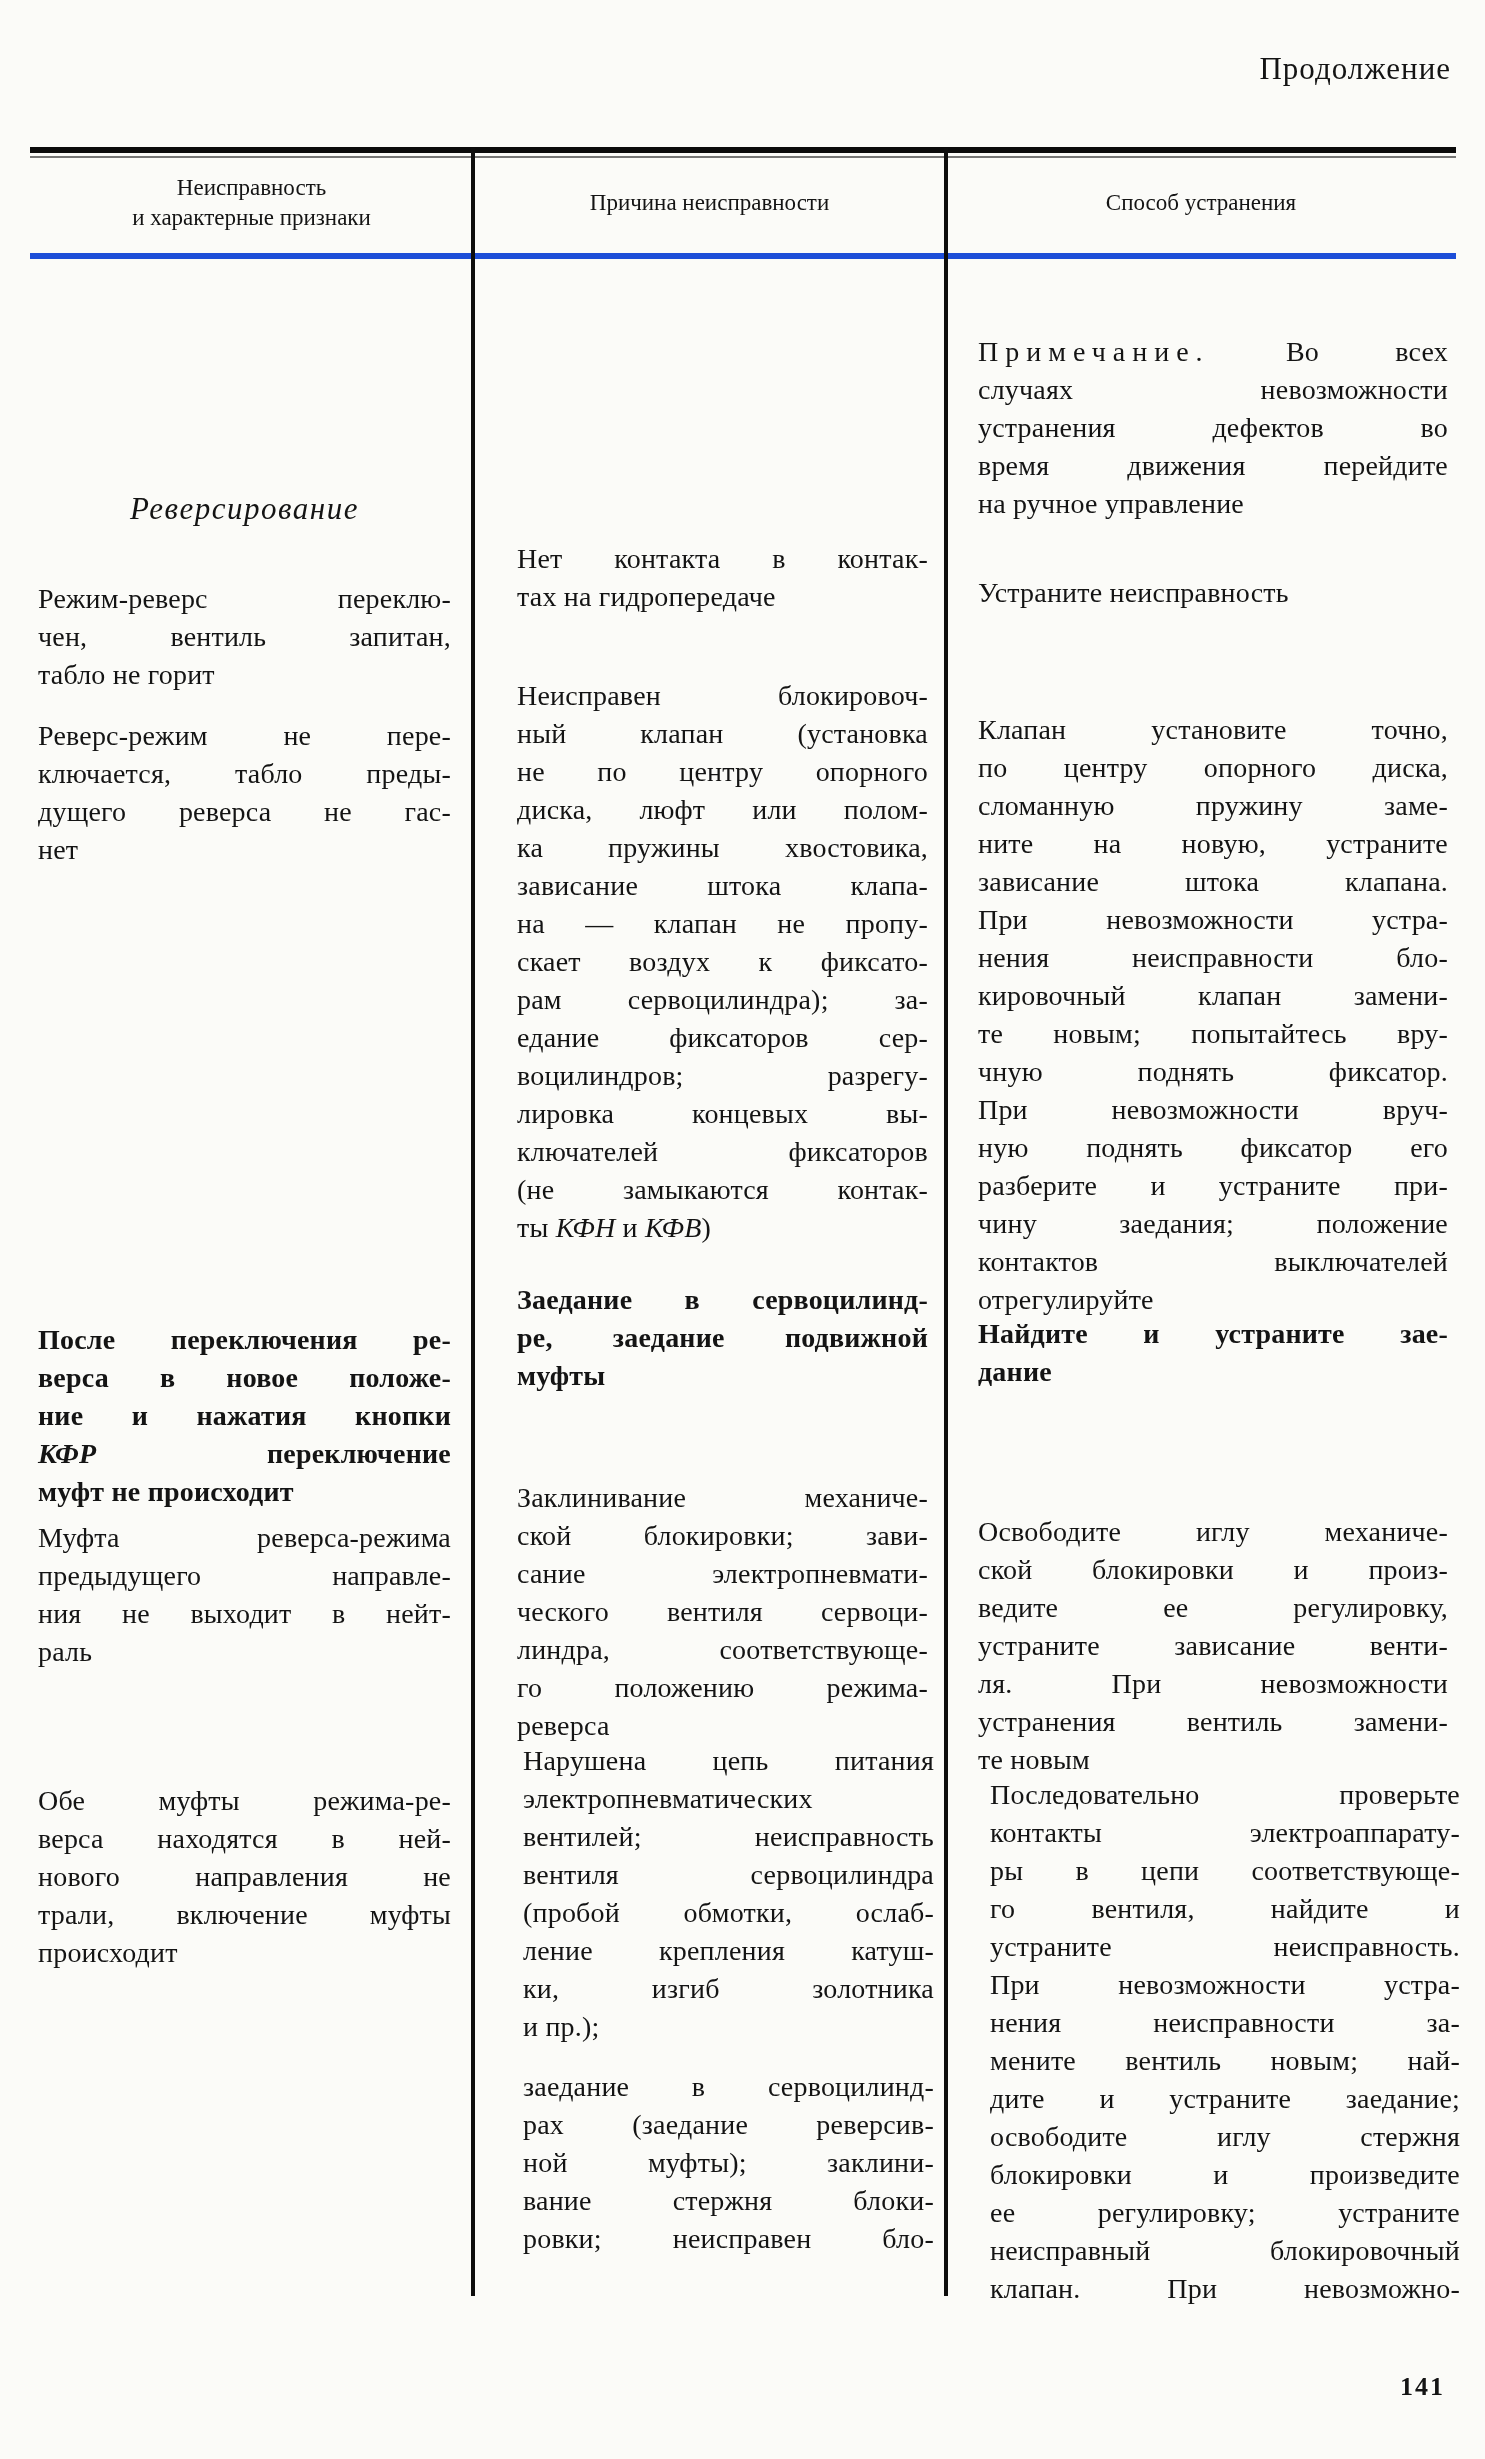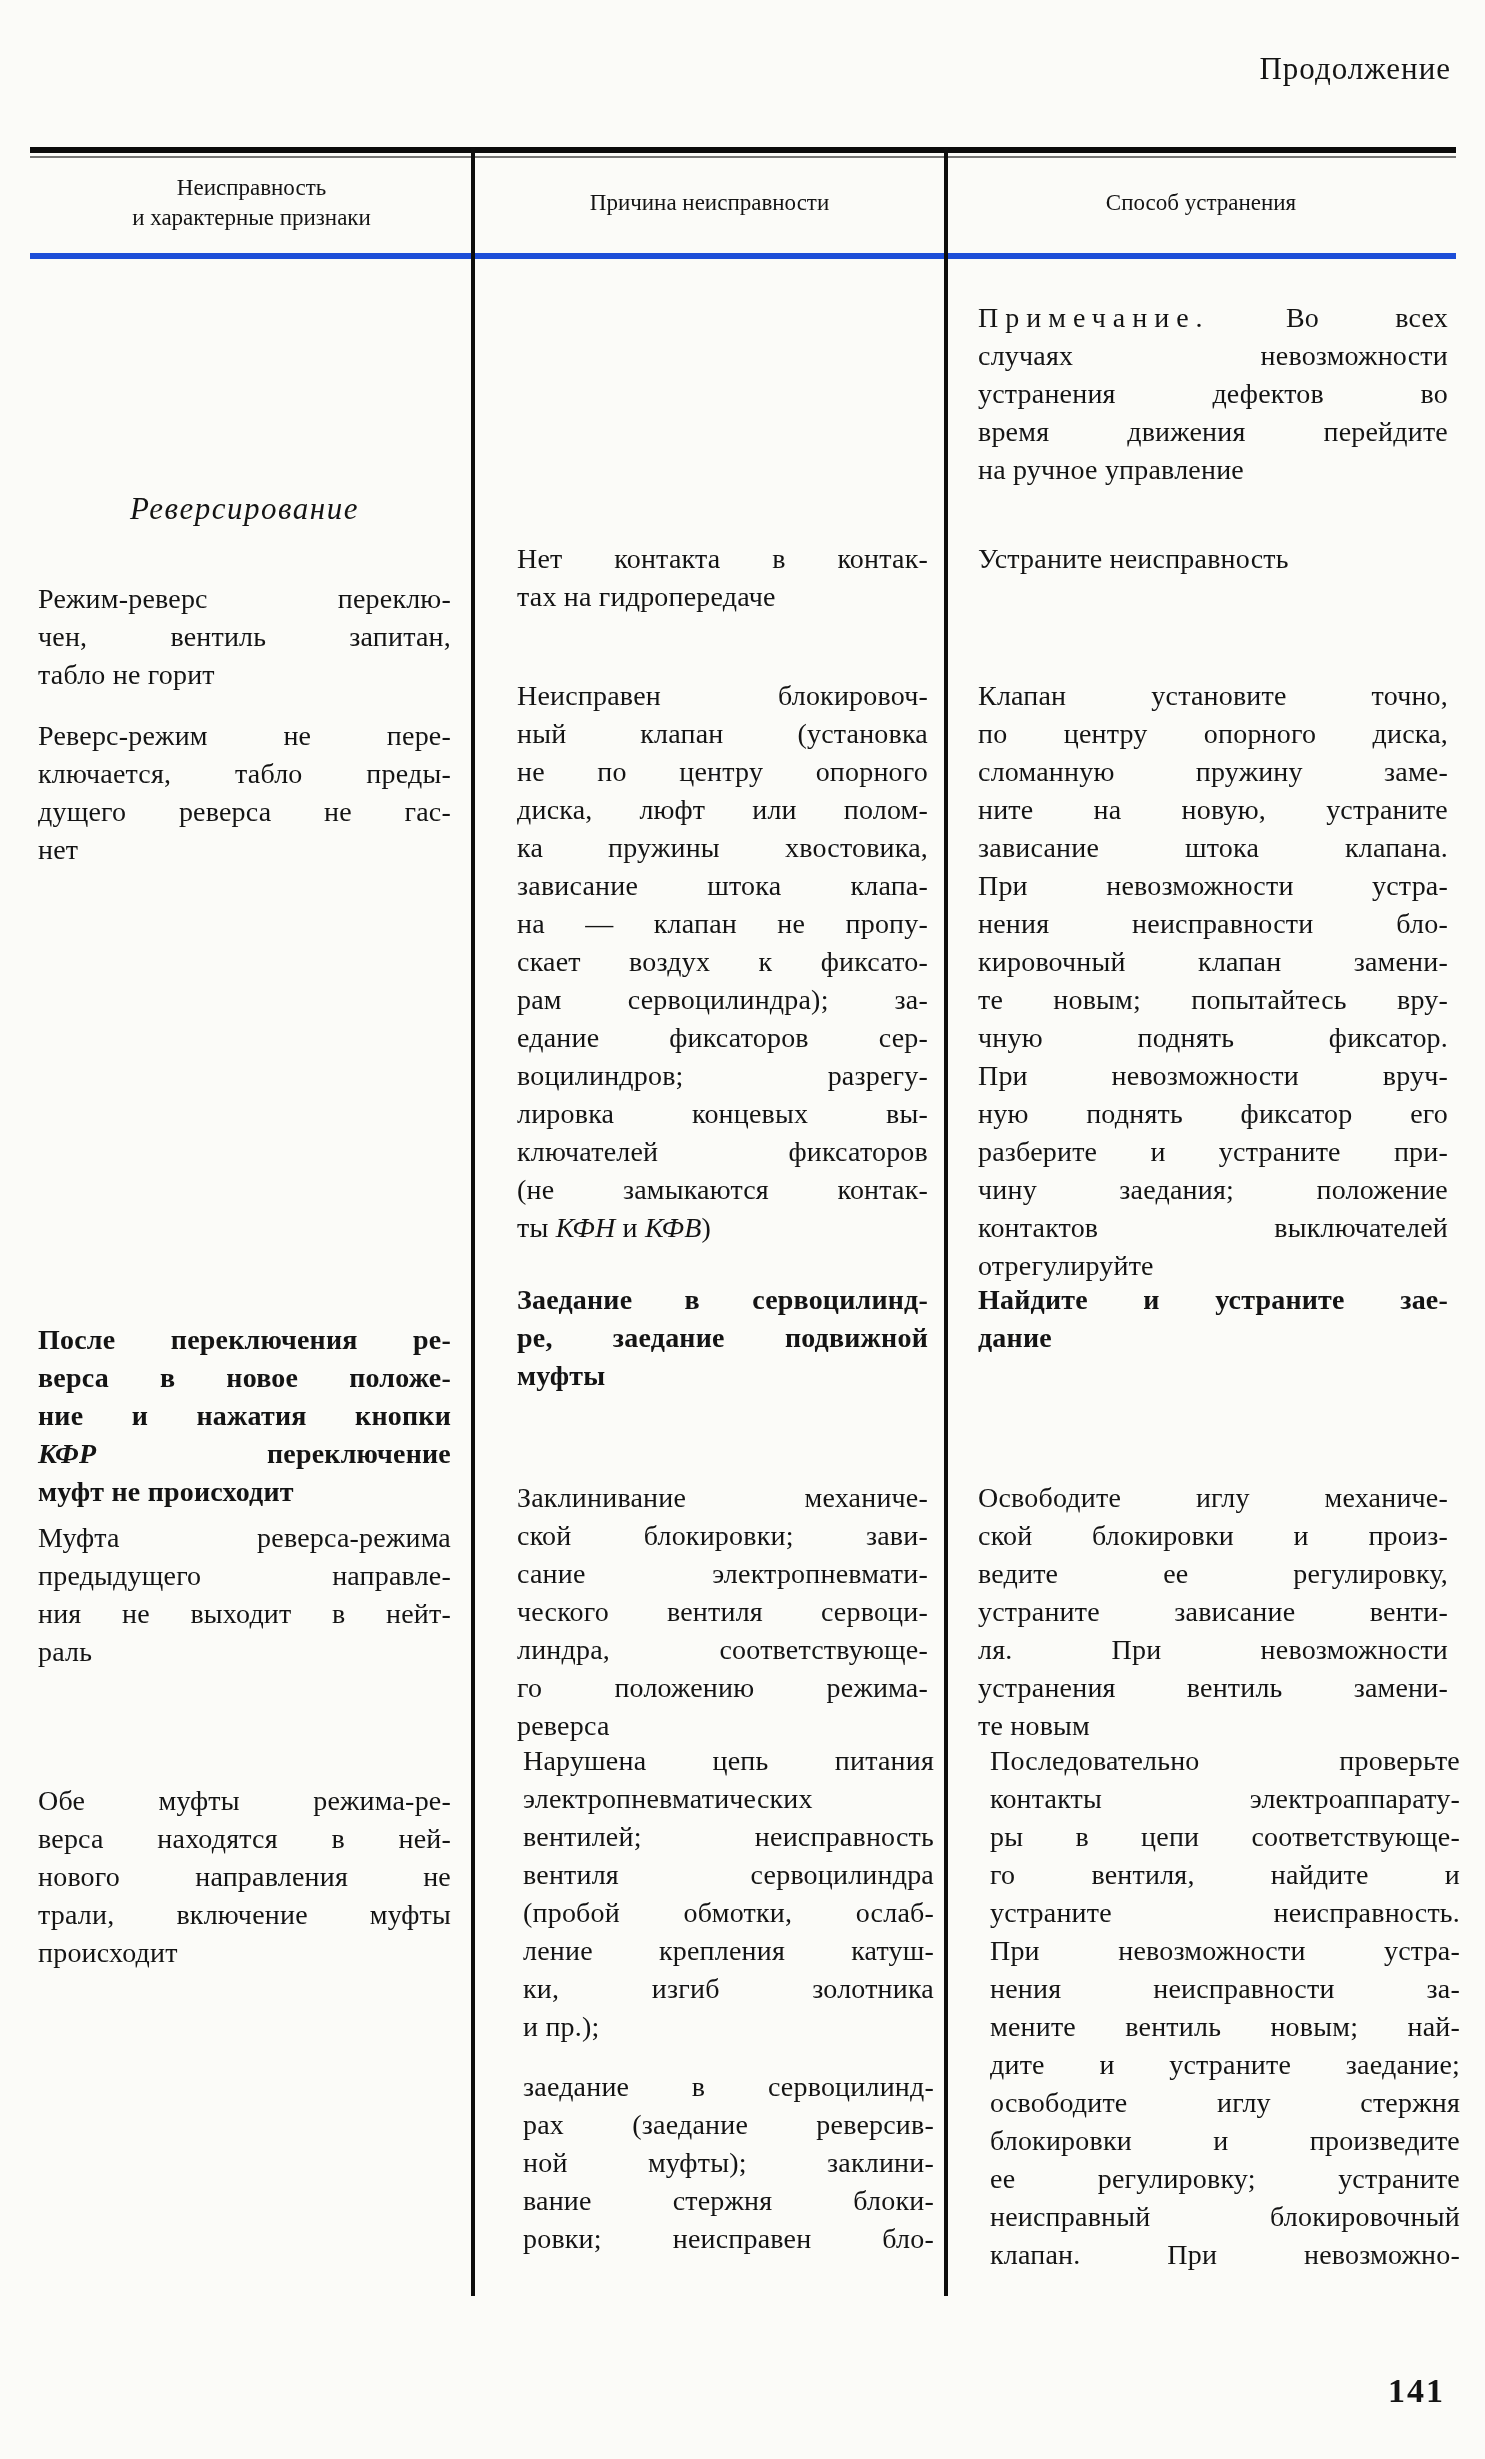--- a/index.html
+++ b/index.html
@@ -30,42 +30,42 @@
     white-space:pre-line;padding:0 10px;
   }
   .bodygrid{position:relative;}
   .vline{position:absolute;top:-111px;bottom:0;width:4px;background:#0d0d0d;}
   .vline.v1{left:441px;}
   .vline.v2{left:914px;}
   .row{display:grid;grid-template-columns:443px 473px 510px;}
   .cell{font-size:28px;line-height:38px;letter-spacing:0.2px;}
   .c1{padding:0 22px 0 8px;margin-top:40px;}
   .c2{padding:0 18px 0 44px;}
-  .c3{padding:0 8px 0 32px;}
+  .c3{padding:0 8px 0 32px;margin-top:34px;}
   .line{text-align:justify;text-align-last:justify;}
   .lines:not(.cont) .line:last-child{text-align-last:auto;}
   .mline{text-align:justify;text-align-last:justify;}
   .mline.final{text-align-last:auto;}
   .rnote{height:281px;}
   .rnote .c1{display:flex;flex-direction:column;justify-content:flex-end;align-items:center;padding-bottom:12px;}
   .rnote .c3{padding-top:40px;}
   .r1{height:137px;}
   .r2{height:604px;}
   .r3{height:198px;font-weight:bold;}
   .r4{height:263px;}
   .r5{height:554px;gap:6px;}
   .section-heading{
     font-style:italic;font-size:31px;letter-spacing:1.5px;
   }
   .sperr{letter-spacing:7px;}
   .em{font-style:italic;}
   .para2{margin-top:22px;}
   .pagenum{
     position:absolute;right:40px;top:2372px;
-    font-size:34px;font-weight:bold;letter-spacing:2px;
+    font-size:26px;font-weight:bold;letter-spacing:2px;
   }
 </style>
 </head>
 <body>
 
 <div class="page">
 
   <div class="continuation">Продолжение</div>
 
   <div class="tbl">

